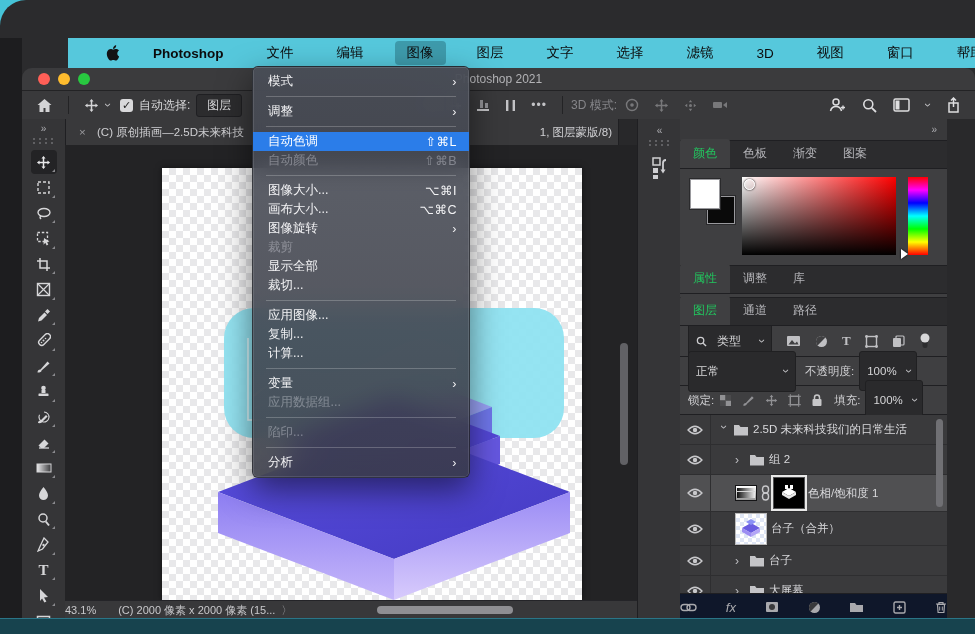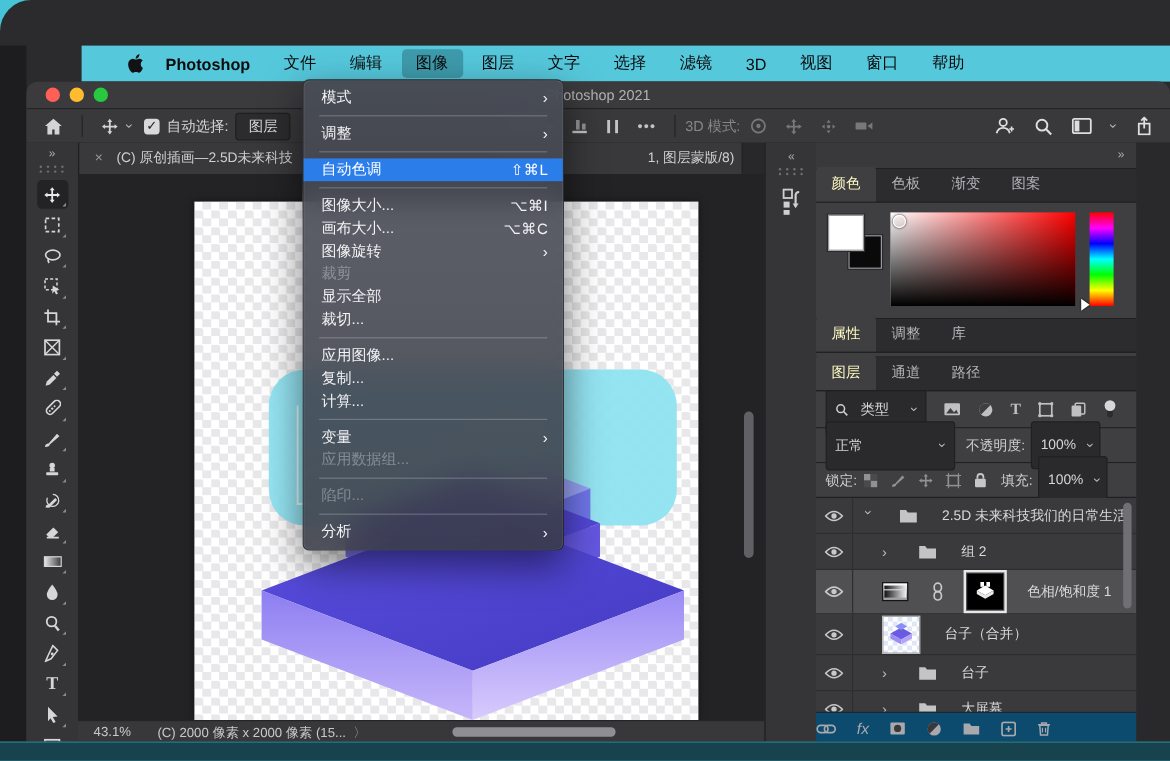--- a/index.html
+++ b/index.html
@@ -7,21 +7,21 @@
        font-family:"Liberation Sans",sans-serif;-webkit-font-smoothing:antialiased}
   .abs{position:absolute}
   svg{display:block}
 
   
   #root{left:0;top:0;width:975px;height:618px;background:#2b2b2d;border-top-left-radius:26px;overflow:visible}
   #left-strip{left:0;top:38px;width:22px;height:580px;background:#1d1d1f}
   #bottom-strip{left:0;top:618px;width:975px;height:16px;background:#17434e;border-top:1px solid #2a7587}
 
   
-  #menubar{left:68px;top:38px;right:0;height:30px;background:#56c8dc;display:flex;align-items:center;gap:4px;padding-left:38px;box-sizing:border-box}
+  #menubar{left:68px;top:38px;right:0;height:30px;background:#56c8dc;display:flex;align-items:center;gap:19px;padding-left:38px;box-sizing:border-box}
   .mb-item{color:#0b0b0c;font-size:13.5px;padding:3px 12px;border-radius:4px;white-space:nowrap}
   .mb-item.bold{font-weight:bold}
   .mb-item.active{background:rgba(0,40,50,.28)}
   #apple-logo{margin-right:2px}
 
   
   #ps{left:22px;top:68px;width:953px;height:550px;background:#323234;border-radius:10px 10px 0 0;overflow:hidden}
   #titlebar{left:0;top:0;width:100%;height:22px;background:#3b3b3d;border-bottom:1px solid #232325}
   .tl{width:12px;height:12px;border-radius:50%;position:absolute;top:5px}
   #win-title{width:100%;text-align:center;color:#b3b3b6;font-size:12px;line-height:22px}
@@ -64,21 +64,21 @@
 
   
   #dockstrip{left:615px;top:51px;width:43px;height:499px;background:#353537;border-left:1px solid #1f1f22;border-right:1px solid #1f1f22;display:flex;flex-direction:column;align-items:center}
   #dockstrip .collapse{color:#aeaeb2;font-size:10px;margin:6px 0 2px}
 
   
   #panels{left:658px;top:51px;width:267px;height:499px;background:#3a3a3c}
   #panel-gutter{left:925px;top:51px;width:28px;height:499px;background:#29292b}
   .ptabs{position:relative;width:100%;background:#2c2c2e;border-bottom:1px solid #1f1f22;display:flex;align-items:flex-end;height:27px}
   .ptab{font-size:12px;color:#b4b4b8;padding:6px 13px;white-space:nowrap}
-  .ptab.active{background:#3f3f41;color:#fef9c3;border-radius:3px 3px 0 0}
+  .ptab.active{background:#3f3f41;color:#22c55e;border-radius:3px 3px 0 0}
   .pmenu{margin-left:auto;margin-right:10px;margin-bottom:8px}
   .hamb{width:13px;height:9px;border-top:1.5px solid #9a9a9e;border-bottom:1.5px solid #9a9a9e;position:relative}
   .hamb:before{content:"";position:absolute;left:0;right:0;top:2.5px;height:1.5px;background:#9a9a9e}
   #panel-header{height:22px;background:#39393b;border-bottom:1px solid #1f1f22;color:#aeaeb2;font-size:10px;line-height:22px;text-align:right;padding-right:10px;box-sizing:border-box}
 
   #color-panel{position:relative;height:96px;background:#3f3f41;border-bottom:1px solid #1f1f22}
   #satfield{position:absolute;left:62px;top:8px;width:154px;height:78px;
      background-image:linear-gradient(to bottom,rgba(0,0,0,0),#000),linear-gradient(to right,#fff,#f00)}
   #sat-cursor{position:absolute;left:2px;top:2px;width:9px;height:9px;border:1.5px solid #fff;border-radius:50%;box-shadow:0 0 2px #000}
   #huestrip{position:absolute;left:228px;top:8px;width:20px;height:78px;
@@ -91,31 +91,31 @@
   .pselect{background:#2a2a2c;border:1px solid #202022;border-radius:3px;display:flex;align-items:center;gap:10px;padding:12px 7px;color:#d6d6d8}
   .fric{margin:0 7px;opacity:.9}
   #blend-row,#lock-row{height:28px;background:#3f3f41;border-bottom:1px solid #1f1f22;display:flex;align-items:center;color:#cfcfd2;font-size:11.5px}
   .lkic{margin:0 5px;opacity:.9}
 
   #layerlist{position:relative;height:178px;background:#3a3a3c;overflow:hidden}
   .lrow{display:flex;align-items:center;height:29px;border-bottom:1px solid #2e2e30;color:#d9d9dc;font-size:11.5px;position:relative}
   .lrow.sel{background:#505052;height:36px}
   .lrow.img{height:33px}
   .leye{width:30px;display:flex;justify-content:center;border-right:1px solid #2e2e30;align-self:stretch;align-items:center}
-  .lmain{display:flex;align-items:center;gap:20px;padding-left:8px}
+  .lmain{display:flex;align-items:center;gap:4px;padding-left:8px}
   .chev{color:#bdbdc1;font-size:12px;display:inline-block;width:10px}
   .chev.down{transform:rotate(90deg)}
   .lname{white-space:nowrap}
   #layers-scroll{position:absolute;right:4px;top:4px;width:7px;height:88px;background:#707074;border-radius:4px}
   .adjthumb{width:22px;height:16px;border:1px solid #151517;background:linear-gradient(#fff,#999);display:flex;flex-direction:column;justify-content:space-evenly;padding:1px;box-sizing:border-box}
   .adjthumb i{height:3px;background:linear-gradient(to right,#111,#eee)}
   .maskthumb{width:30px;height:30px;background:#000;outline:2px solid #e8e8e8;outline-offset:1px;display:flex;align-items:center;justify-content:center}
   .imgthumb{width:30px;height:30px;background-image:conic-gradient(#dfe6f5 25%,#fff 25% 50%,#dfe6f5 50% 75%,#fff 75%);background-size:8px 8px;border:1px solid #bbb;display:flex;align-items:center;justify-content:center}
 
-  #layer-actions{height:26px;background:#0c4a6e;border-top:1px solid #1f1f22;display:flex;align-items:center;justify-content:flex-start;gap:17px;color:#a9a9ad}
+  #layer-actions{height:26px;background:#0f172a;border-top:1px solid #1f1f22;display:flex;align-items:center;justify-content:space-between;gap:17px;color:#a9a9ad}
   .fx{font-style:italic;font-size:13px;color:#a9a9ad}
 
   
   #image-menu{left:252px;top:66px;width:216px;padding:5px 0;z-index:60;border-radius:6px;
      background:linear-gradient(rgba(74,78,88,.88),rgba(56,58,68,.88));
      -webkit-backdrop-filter:blur(12px);backdrop-filter:blur(12px);
      border:1px solid rgba(0,0,0,.35);box-shadow:inset 0 0 0 .5px rgba(255,255,255,.22),0 12px 32px rgba(0,0,0,.5)}
   .mi{display:flex;justify-content:space-between;align-items:center;height:19px;padding:0 12px 0 15px;font-size:12.5px;color:#f3f3f5;white-space:nowrap}
   .mi.hi{background:#2b7de9;color:#fff}
   .mi.dis{color:rgba(240,240,248,.35)}
@@ -427,21 +427,21 @@
           <polygon points="338,268 232,308 232,336 338,296" fill="#6557e0"></polygon>
           <polygon points="232,257 408,324 232,391 56,324" fill="url(#gTop)"></polygon>
           <polygon points="56,324 232,391 232,432 56,365" fill="url(#gLeft)"></polygon>
           <polygon points="408,324 232,391 232,432 408,365" fill="url(#gRight)"></polygon>
         </svg>
       </div>
       <div id="canvas-vscroll"></div>
     </div>
 
     <div id="statusbar" class="abs">
-      <span style="margin-left:13px">43.1%</span>
+      <span style="margin-left:0">43.1%</span>
       <span style="margin-left:22px">(C) 2000 像素 x 2000 像素 (15...</span>
       <span style="margin-left:6px;color:#9a9a9e">〉</span>
       <span id="hscroll"></span>
     </div>
 
     <div id="dockstrip" class="abs">
       <span class="collapse">«</span>
       <span class="grip">
           <i></i>
           <i></i>
@@ -771,20 +771,24 @@
       <div class="msep"></div>
       <div class="mi">
         <span>调整</span>
         <span class="mr">›</span>
       </div>
       <div class="msep"></div>
       <div class="mi hi">
         <span>自动色调</span>
         <span class="mr">⇧⌘L</span>
       </div>
+      <div class="mi dis">
+        <span>自动颜色</span>
+        <span class="mr">⇧⌘B</span>
+      </div>
       <div class="msep"></div>
       <div class="mi">
         <span>图像大小...</span>
         <span class="mr">⌥⌘I</span>
       </div>
       <div class="mi">
         <span>画布大小...</span>
         <span class="mr">⌥⌘C</span>
       </div>
       <div class="mi">

